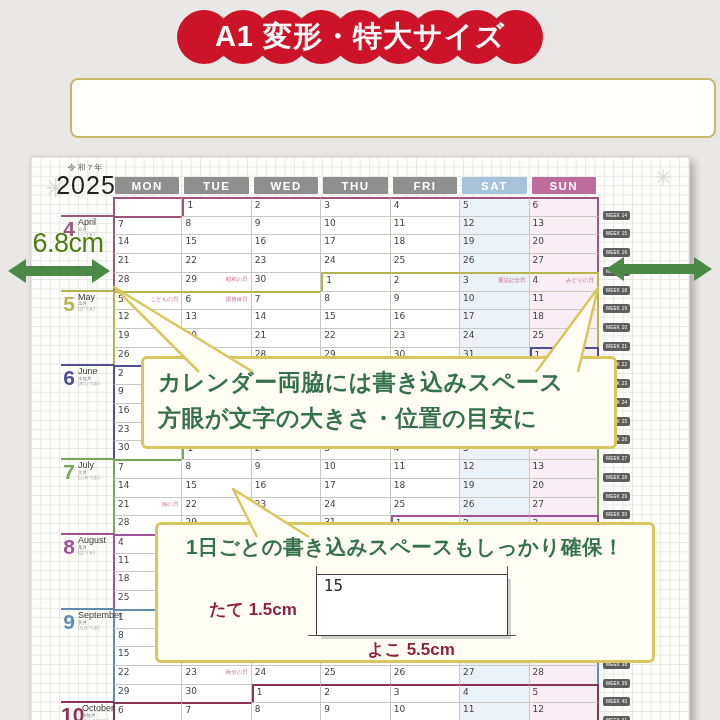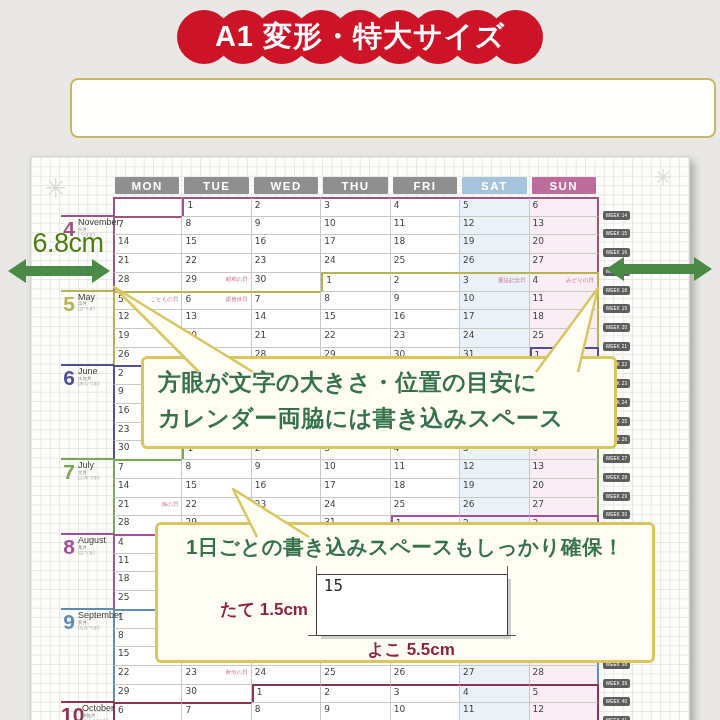--- a/index.html
+++ b/index.html
@@ -61,21 +61,21 @@
   .dim-label{position:absolute;font-size:27px;font-weight:normal;color:#4d7c0f;z-index:25;
     letter-spacing:-.5px;}
 
   
   .bubble{position:absolute;background:#fffdf4;border:3px solid #d9c65e;border-radius:6px;z-index:35;}
   #bubble-side{left:141px;top:356px;width:456px;height:82px;padding:5px 0 0 14px;}
   #bubble-side .bl{font-size:23px;font-weight:bold;color:#35724b;line-height:36px;letter-spacing:.5px;white-space:nowrap;}
   #bubble-cell{left:155px;top:522px;width:494px;height:135px;}
   #bubble-cell .title{text-align:center;font-size:20.5px;font-weight:bold;color:#35724b;margin-top:8px;letter-spacing:.5px;}
   .maroon{color:#8e2240;font-weight:bold;font-size:17px;}
-  #tate-label{position:absolute;left:40px;top:73px;width:110px;text-align:right;}
+  #tate-label{position:absolute;left:40px;top:73px;width:110px;text-align:center;}
   #yoko-label{position:absolute;left:158px;top:113px;width:190px;text-align:center;}
   #measure-box{position:absolute;left:158px;top:49px;width:190px;height:60px;background:#fff;
     border:1.5px solid #3f3f3f;box-shadow:4px 4px 0 -1px #cfcfcb;}
   #measure-box .sample{position:absolute;left:7px;top:2px;font-size:15px;color:#222;
     font-family:"DejaVu Sans",sans-serif;}
   .tick{position:absolute;background:#555;}
   .tick.v{width:1px;height:9px;} .tick.h{height:1px;width:9px;}
   .tick.tl{left:-1px;top:-9px;} .tick.tr{right:-1px;top:-9px;}
   .tick.bl{left:-9px;bottom:-1px;} .tick.br{right:-9px;bottom:-1px;}
 
@@ -103,20 +103,24 @@
     <span class="badge-label">A1 変形・特大サイズ</span>
   </div>
 
   <div class="subtitle">
   </div>
 
   <div class="paper">
     <span class="snowflake" style="left:14px;top:16px;font-size:26px;">✳</span>
     <span class="snowflake" style="left:623px;top:8px;font-size:22px;">✳</span>
 
+    <div class="year-block">
+      <div class="era">令和7年</div>
+      <div class="year">2025</div>
+    </div>
 
     <div id="day-headers">
         <div class="hdr" style="left: 84px; top: 20px; width: 64.43px;">MON</div>
         <div class="hdr" style="left: 153.43px; top: 20px; width: 64.43px;">TUE</div>
         <div class="hdr" style="left: 222.86px; top: 20px; width: 64.43px;">WED</div>
         <div class="hdr" style="left: 292.29px; top: 20px; width: 64.43px;">THU</div>
         <div class="hdr" style="left: 361.72px; top: 20px; width: 64.43px;">FRI</div>
         <div class="hdr sat" style="left: 431.15px; top: 20px; width: 64.43px;">SAT</div>
         <div class="hdr sun" style="left: 500.58px; top: 20px; width: 64.43px;">SUN</div>
       </div>
@@ -712,21 +716,21 @@
           <span class="d">11</span>
         </div>
         <div class="cell sun" style="border-top: 1px solid rgb(201, 201, 196); border-right: 2px solid rgb(142, 50, 83);">
           <span class="d">12</span>
         </div>
       </div>
     <div id="month-labels">
         <div class="month-label" style="top: 57.72px; border-top-color: rgb(161, 83, 127);">
           <span class="num" style="color: rgb(161, 83, 127);">4</span>
           <span class="mcol">
-            <span class="mname">November</span>
+            <span class="mname">April</span>
             <span class="malt">卯月</span>
             <span class="mread">(うづき)</span>
           </span>
         </div>
         <div class="month-label" style="top: 132.6px; border-top-color: rgb(181, 180, 79);">
           <span class="num" style="color: rgb(181, 180, 79);">5</span>
           <span class="mcol">
             <span class="mname">May</span>
             <span class="malt">皐月</span>
             <span class="mread">(さつき)</span>
@@ -801,22 +805,22 @@
         <div class="week-tab" style="top: 503px;">WEEK 38</div>
         <div class="week-tab" style="top: 521.72px;">WEEK 39</div>
         <div class="week-tab" style="top: 540.44px;">WEEK 40</div>
         <div class="week-tab" style="top: 559.16px;">WEEK 41</div>
       </div>
   </div>
 
   <div class="dim-label" style="left:20px;top:228px;width:96px;text-align:center;">6.8cm</div>
 
   <div class="bubble" id="bubble-side">
+    <div class="bl">カレンダー両脇には書き込みスペース</div>
     <div class="bl">方眼が文字の大きさ・位置の目安に</div>
-    <div class="bl">カレンダー両脇には書き込みスペース</div>
   </div>
 
   <div class="bubble" id="bubble-cell">
     <div class="title">1日ごとの書き込みスペースもしっかり確保！</div>
     <div class="maroon" id="tate-label">たて 1.5cm</div>
     <div id="measure-box">
       <span class="sample">15</span>
       <span class="tick v tl"></span>
       <span class="tick v tr"></span>
       <span class="tick h bl"></span>

